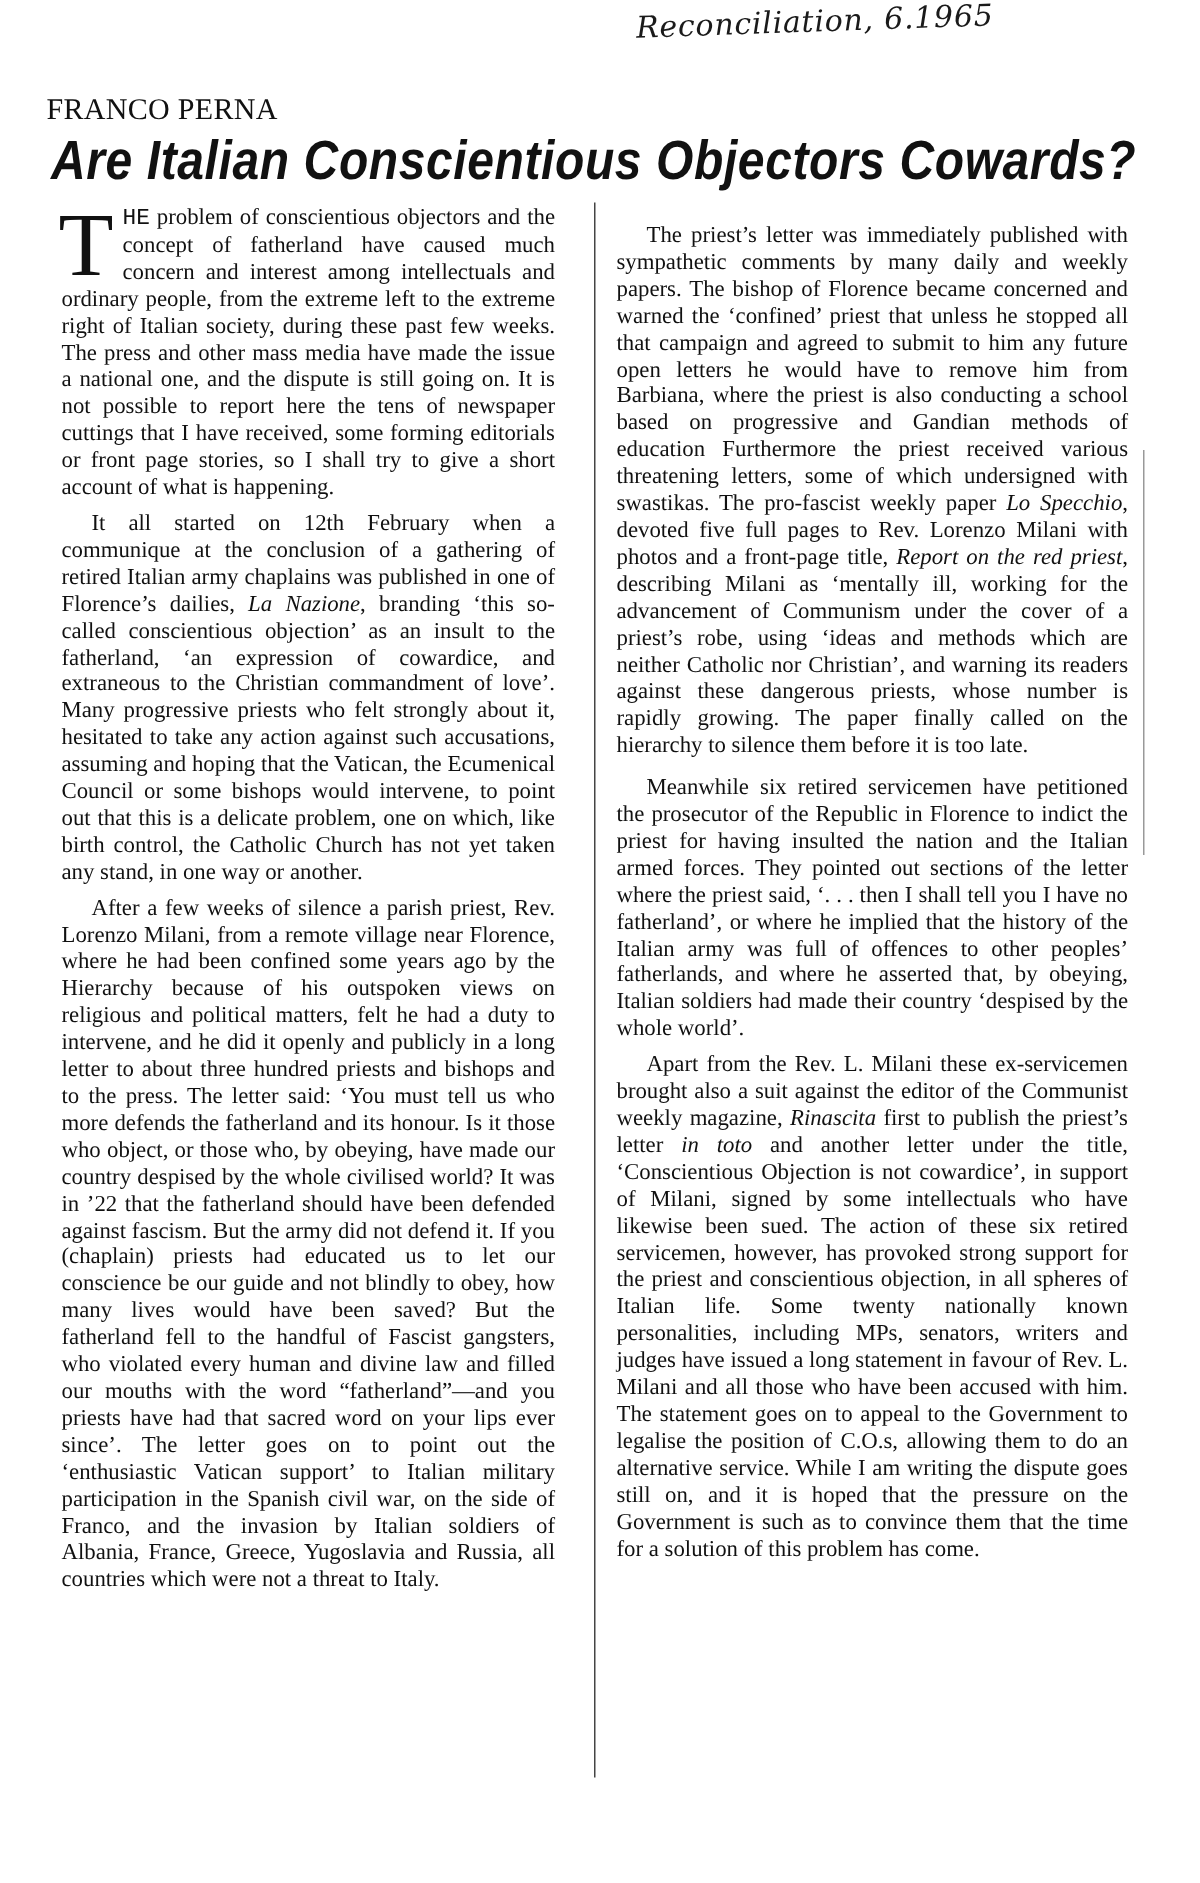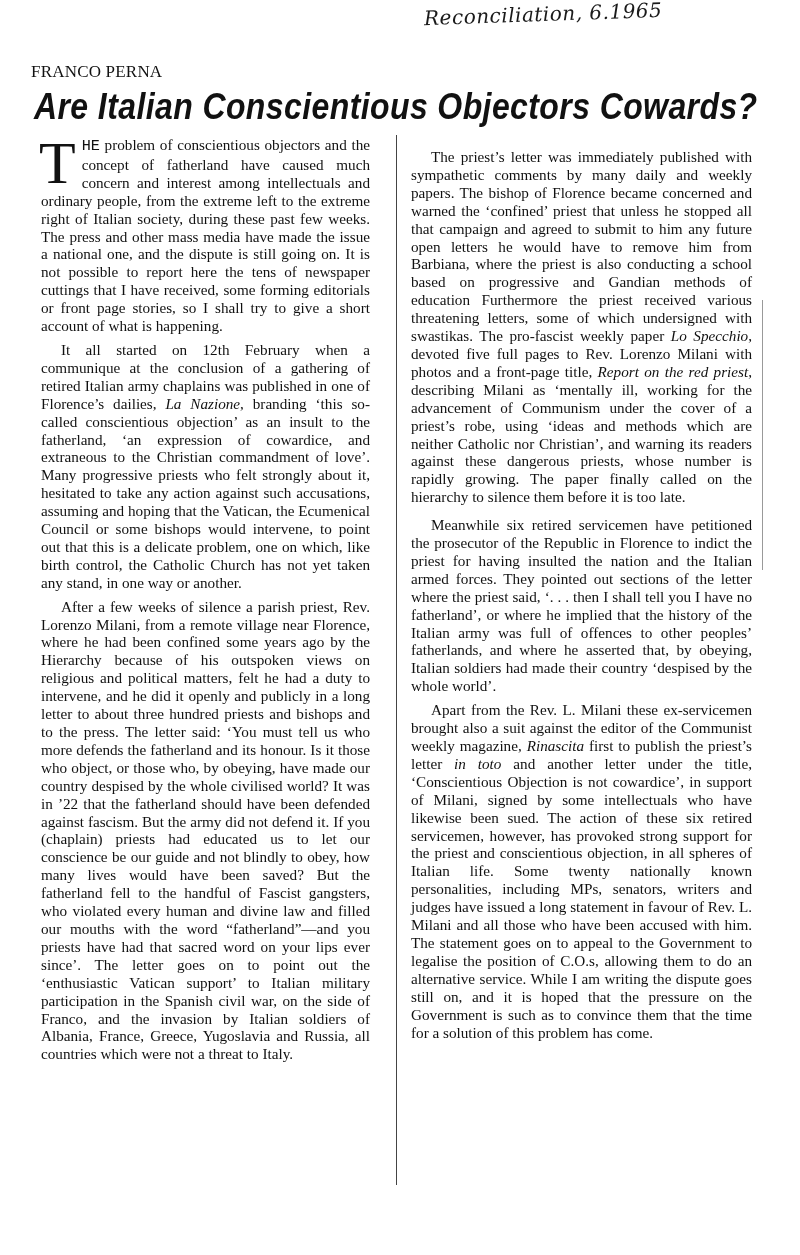--- a/index.html
+++ b/index.html
@@ -1,18 +1,18 @@
 <!DOCTYPE html>
 <html><head>
 <meta charset="utf-8">
 <style>
   html, body { margin: 0; padding: 0; background: #ffffff; }
   body { width: 800px; height: 1255px; position: relative; overflow: hidden; color: #111; font-family: "Liberation Serif", "DejaVu Serif", serif; }
   .annotation { position: absolute; left: 424px; top: 2px; font-family: "DejaVu Serif", serif; font-style: italic; font-size: 20px; color: #1a1a1a; letter-spacing: 0.5px; transform: rotate(-2deg); }
-  .byline { position: absolute; left: 31px; top: 62px; font-size: 17px; letter-spacing: 0.2px; }
+  .byline { position: absolute; left: 31px; top: 62px; font-size: 20px; letter-spacing: 0.2px; }
   .title { position: absolute; left: 34px; top: 86px; font-family: "Liberation Sans", "DejaVu Sans", sans-serif; font-weight: 900; font-style: italic; font-size: 32px; letter-spacing: 0.4px; transform: scaleY(1.15); transform-origin: left top; white-space: nowrap; }
   .col { position: absolute; top: 136px; font-size: 15.2px; line-height: 17.9px; text-align: justify; hyphens: manual; }
   .col-left { left: 41px; width: 329px; }
   .col-right { left: 411px; width: 341px; top: 148px; }
   .divider { position: absolute; left: 396px; top: 135px; width: 1px; height: 1050px; background: #444; }
   .divider2 { position: absolute; left: 762px; top: 300px; width: 1px; height: 270px; background: #999; }
   p { margin: 0 0 6px 0; text-indent: 20px; }
   p.first { text-indent: 0; }
   .dropcap { float: left; font-size: 60px; line-height: 46px; margin: 4px 6px 0 -2px; font-weight: normal; }
   .sc { font-variant: small-caps; font-family: Liberation Mono, monospace; }

